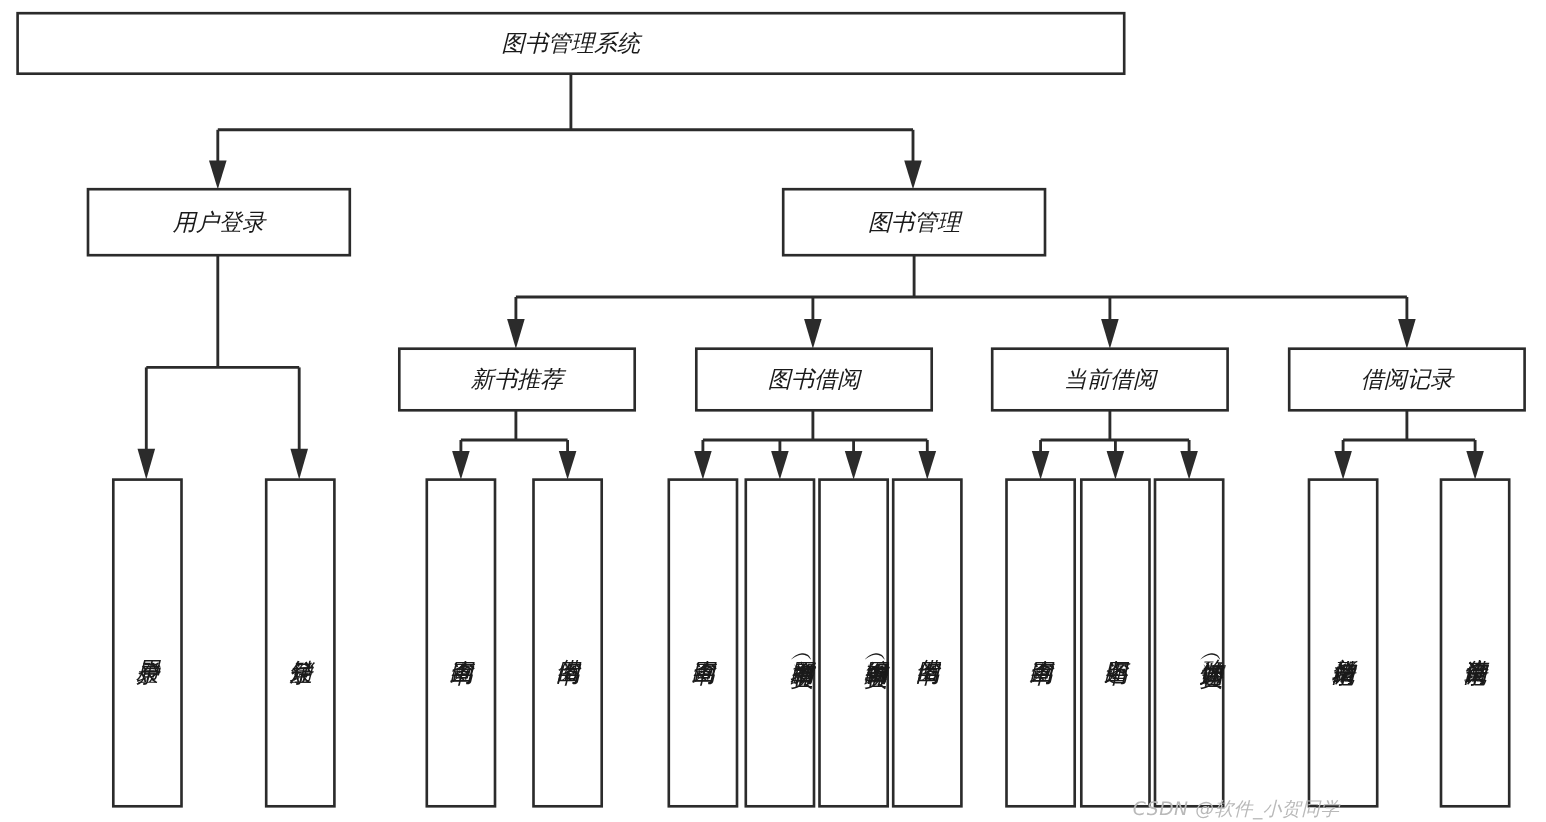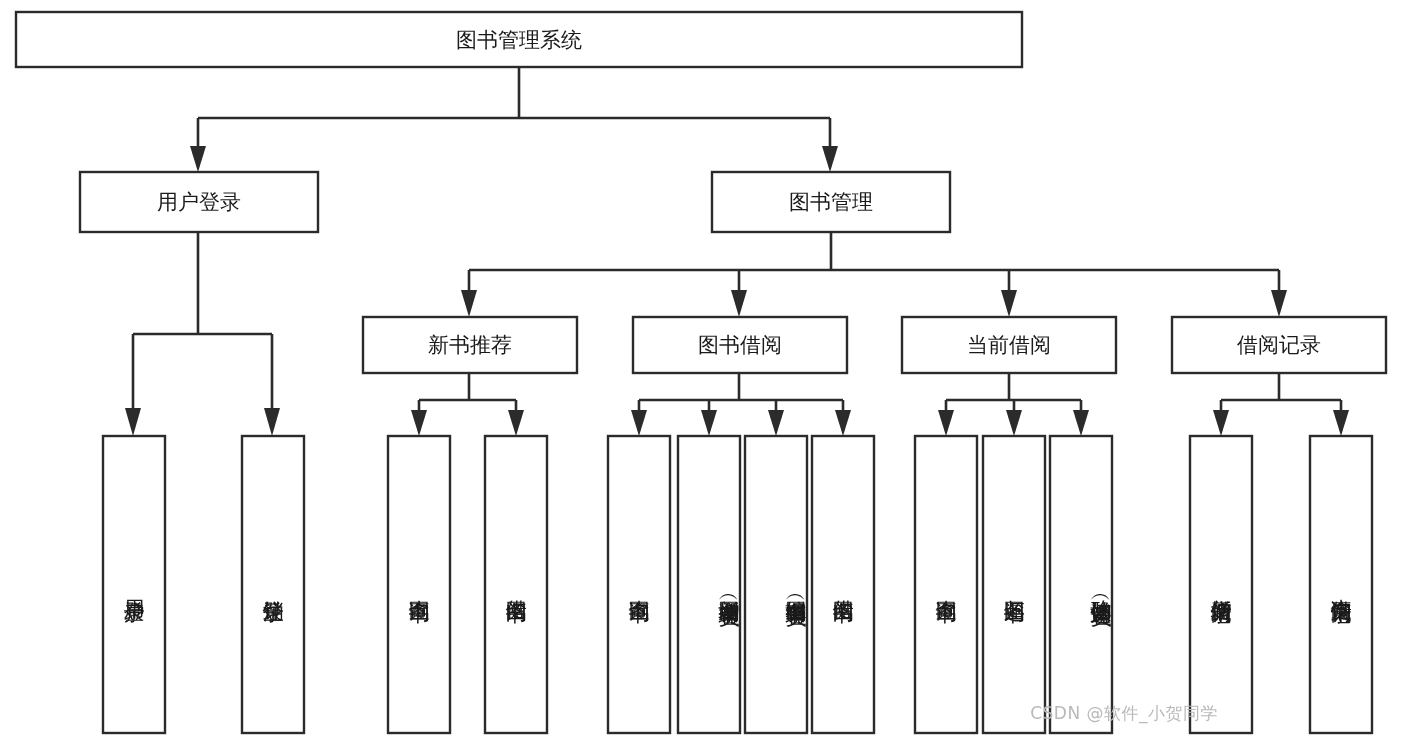--- a/index.html
+++ b/index.html
@@ -12,20 +12,21 @@
     width: 1405px;
     height: 747px;
     overflow: hidden;
     font-family: "DejaVu Sans", "Liberation Sans", sans-serif;
   }
   #diagram-root {
     position: relative;
     width: 1224px;
     height: 747px;
     background: #ffffff;
+    font-style: italic;
   }
   svg#tree-svg {
     position: absolute;
     top: 0;
     left: 0;
     width: 1405px;
     height: 747px;
   }
   .node-box {
     fill: #ffffff;
@@ -65,21 +66,21 @@
     white-space: nowrap;
     pointer-events: none;
     user-select: none;
   }
   .vlabel.centered {
     align-items: center;
   }
   #watermark {
     position: absolute;
     right: 6px;
-    bottom: 22px;
+    bottom: 0;
     font-family: "DejaVu Sans", "Liberation Sans", sans-serif;
     font-size: 17px;
     color: #b9b9b9;
     letter-spacing: 0.5px;
     white-space: nowrap;
     user-select: none;
     margin-top: 23px;
   }
 </style>
 </head>

